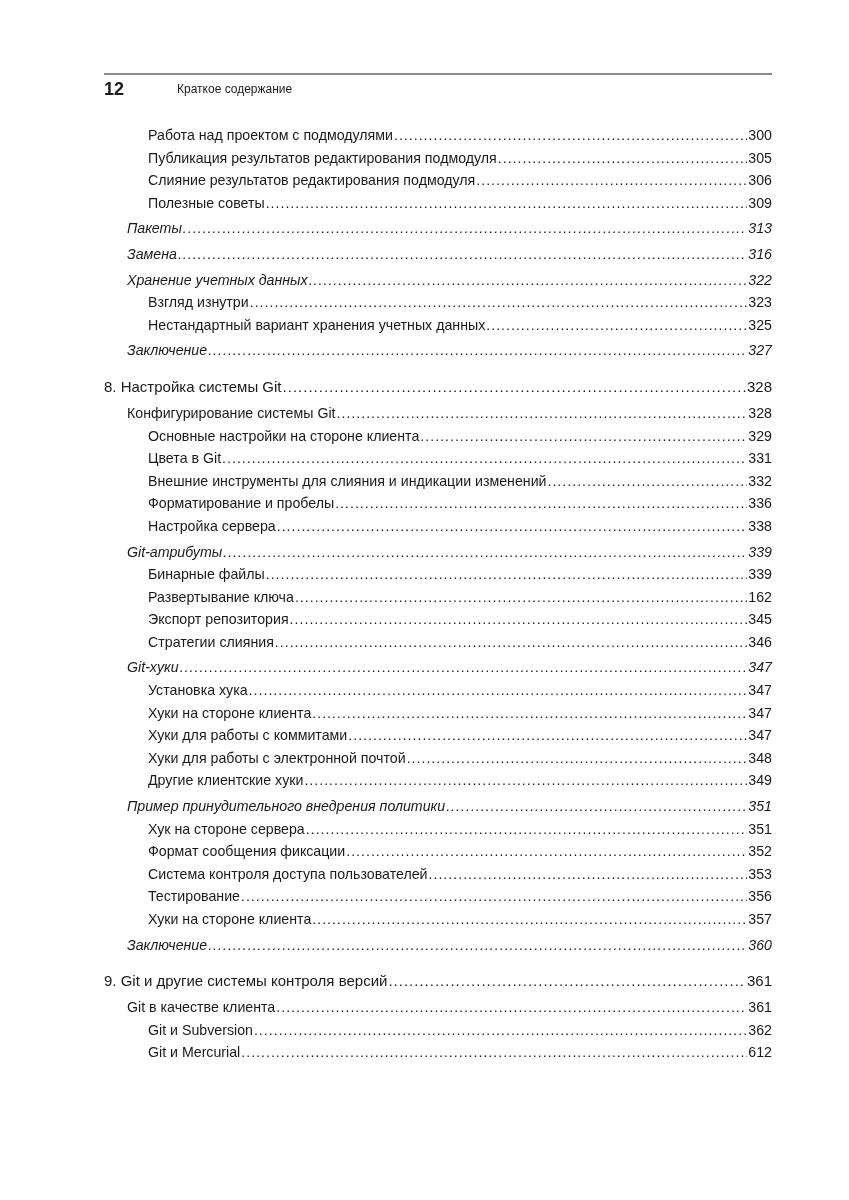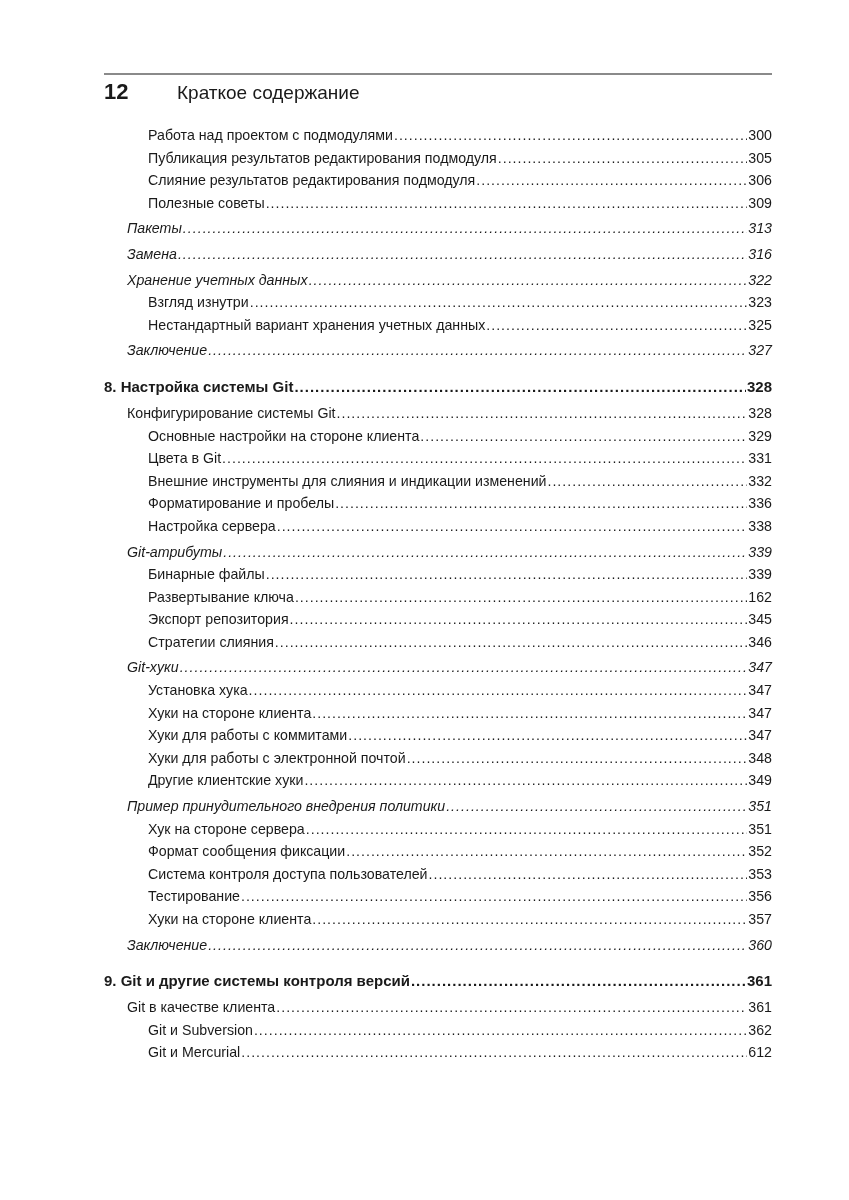--- a/index.html
+++ b/index.html
@@ -1,24 +1,24 @@
 <!DOCTYPE html>
 <html><head>
 <meta charset="utf-8">
 <style>
   html,body{margin:0;padding:0;background:#fff;}
   body{width:849px;height:1200px;position:relative;overflow:hidden;font-family:"Liberation Sans",sans-serif;color:#1a1a1a;}
   .rule{position:absolute;left:104px;top:73px;width:668px;height:2px;background:#8a8a8a;}
-  .pnum{position:absolute;left:104px;top:79px;font-size:22px;font-weight:bold;}
-  .ptitle{position:absolute;left:177px;top:82px;font-size:19px;text-align:center;}
+  .pnum{position:absolute;left:104px;top:79px;font-size:18px;font-weight:bold;}
+  .ptitle{position:absolute;left:177px;top:82px;font-size:12px;text-align:center;}
   .toc{position:absolute;left:104px;top:124px;width:668px;}
   .row{display:flex;align-items:baseline;font-size:14.2px;height:22.6px;line-height:22.6px;text-align:right;}
   .row.l1{padding-left:23px;}
   .row.l2{padding-left:44px;}
-  .row.ch{font-weight:bold;font-size:15px;height:26px;line-height:26px;margin-top:12px;margin-bottom:2px;}
+  .row.ch{font-weight:normal;font-size:15px;height:26px;line-height:26px;margin-top:12px;margin-bottom:2px;}
   .row.gap{margin-top:3px;font-style:italic;}
   .title{white-space:nowrap;}
   .dots{flex:1;overflow:hidden;white-space:nowrap;margin:0 1px;letter-spacing:1px;}
   .dots::after{content:"....................................................................................................................................................................................................................................................";}
   .page{white-space:nowrap;}
 </style>
 </head>
 <body>
 
 <div class="rule"></div>

